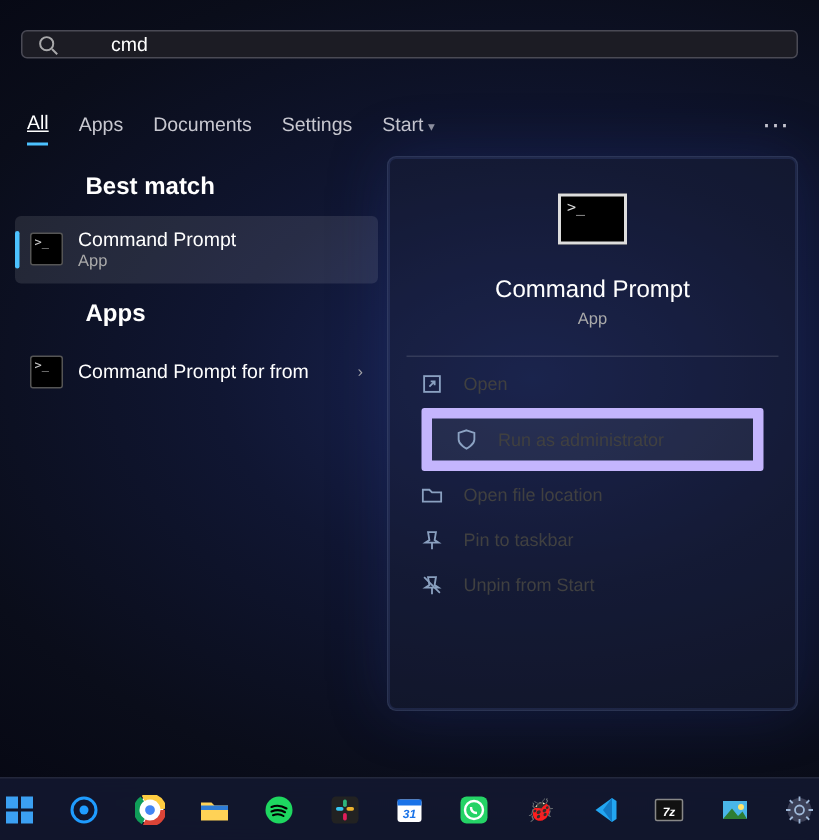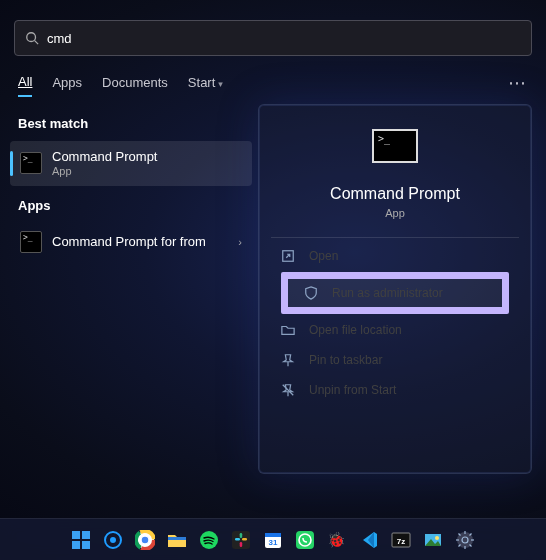--- a/index.html
+++ b/index.html
@@ -4,43 +4,43 @@
 <style>
   * { box-sizing: border-box; margin: 0; padding: 0; font-family: "Segoe UI", sans-serif; }
   body {
     width: 546px; height: 560px;
     background: radial-gradient(ellipse 600px 400px at 65% 45%, #1a2556 0%, #101632 35%, #0a0d1a 70%, #050611 100%);
     overflow: hidden; position: relative; color: #fff;
   }
 
   
   .search-bar {
-    position: absolute; left: 14px; right: 14px; top: 20px; height: 36px;
+    position: absolute; left: 14px; right: 14px; top: 20px; height: 19px;
     background: #1c1c24; border: 1px solid #4a4a55; border-radius: 4px;
-    display: flex; align-items: center; padding: 0 10px;
+    display: flex; align-items: center; padding: 0 10px; gap: 27px;
   }
   .search-bar .icon { width: 14px; height: 14px; margin-right: 8px; opacity: 0.8; }
   .search-bar input {
     flex: 1; background: transparent; border: none; outline: none;
     color: #fff; font-size: 13px;
   }
 
   
   .tabs {
     position: absolute; left: 18px; top: 68px; right: 18px;
     display: flex; align-items: center; gap: 20px; font-size: 13px;
   }
   .tab { color: #c8c8d0; padding: 6px 0; cursor: pointer; }
   .tab.active { color: #fff; border-bottom: 2px solid #4cc2ff; text-decoration: underline; }
   .chev { font-size: 9px; margin-left: 3px; opacity: 0.7; }
   .more-icon { margin-left: auto; color: #c8c8d0; font-size: 18px; letter-spacing: 2px; cursor: pointer; }
 
   
   .left-col { position: absolute; left: 10px; top: 104px; width: 242px; }
-  .section-h { font-size: 13px; font-weight: 600; color: #fff; padding: 12px 8px 10px; }
+  .section-h { font-size: 16px; font-weight: 600; color: #fff; padding: 12px 8px 10px; margin-left: 39px; }
   .result {
     display: flex; align-items: center; padding: 8px 10px; border-radius: 4px;
     position: relative; cursor: pointer;
   }
   .result.selected { background: rgba(255,255,255,0.10); }
   .result.selected::before {
     content: ""; position: absolute; left: 0; top: 10px; bottom: 10px; width: 3px;
     background: #4cc2ff; border-radius: 2px;
   }
   .result .ico {
@@ -75,21 +75,21 @@
   }
   .action.highlight { border: 7px solid #c4b5fd; background: rgba(255,255,255,0.06); margin: 0 22px; }
   .action .aicon { width: 14px; height: 14px; opacity: 0.85; flex-shrink: 0; }
   .stroke { fill: none; stroke: #9fb8d8; stroke-width: 1.4; }
 
   
   .taskbar {
     position: absolute; left: 0; right: 0; bottom: 0; height: 42px;
     background: rgba(20,25,50,0.80); backdrop-filter: blur(8px);
     border-top: 1px solid rgba(255,255,255,0.08);
-    display: flex; align-items: center; justify-content: center; gap: 6px;
+    display: flex; align-items: center; justify-content: space-between; gap: 6px; font-style: italic;
   }
   .tb-icon {
     width: 26px; height: 26px; border-radius: 4px;
     display: flex; align-items: center; justify-content: center; cursor: pointer;
     font-size: 15px;
   }
   .tb-icon svg { width: 20px; height: 20px; }
 </style>
 </head>
 <body>
@@ -99,20 +99,21 @@
       <circle cx="7" cy="7" r="5" fill="none" stroke="#ccc" stroke-width="1.5"></circle>
       <line x1="11" y1="11" x2="15" y2="15" stroke="#ccc" stroke-width="1.5"></line>
     </svg>
   <input type="text" value="cmd" style="">
 </div>
 
 <div class="tabs">
   <div class="tab active">All</div>
   <div class="tab">Apps</div>
   <div class="tab">Documents</div>
+  <div class="tab">Settings</div>
   <div class="tab"><span>Start</span><span class="chev">▾</span></div>
   <div class="more-icon">⋯</div>
 </div>
 
 <div class="left-col">
   <div class="section-h">Best match</div>
   <div class="result selected">
     <div class="ico cmd-icon"></div>
     <div class="text">
       <div class="title">Command Prompt</div>

